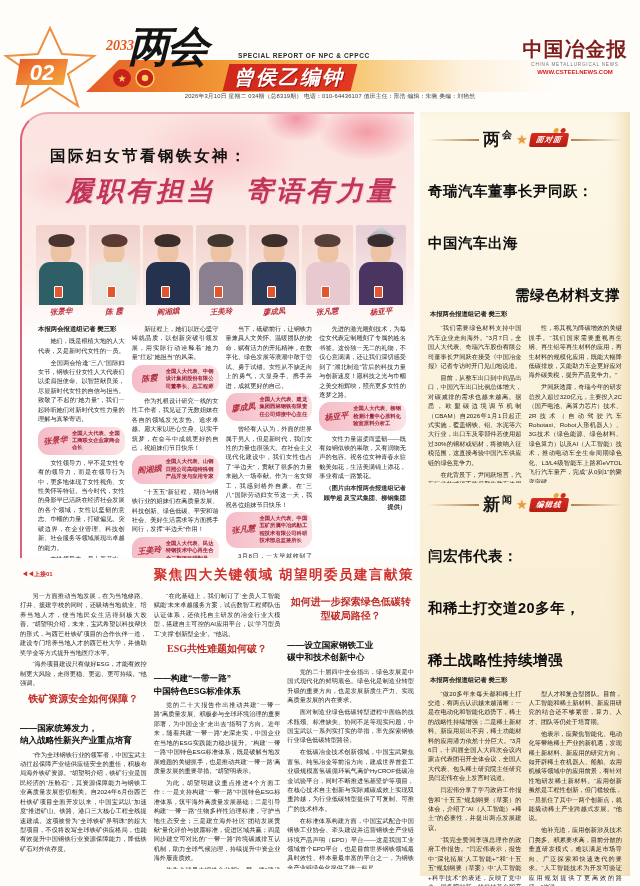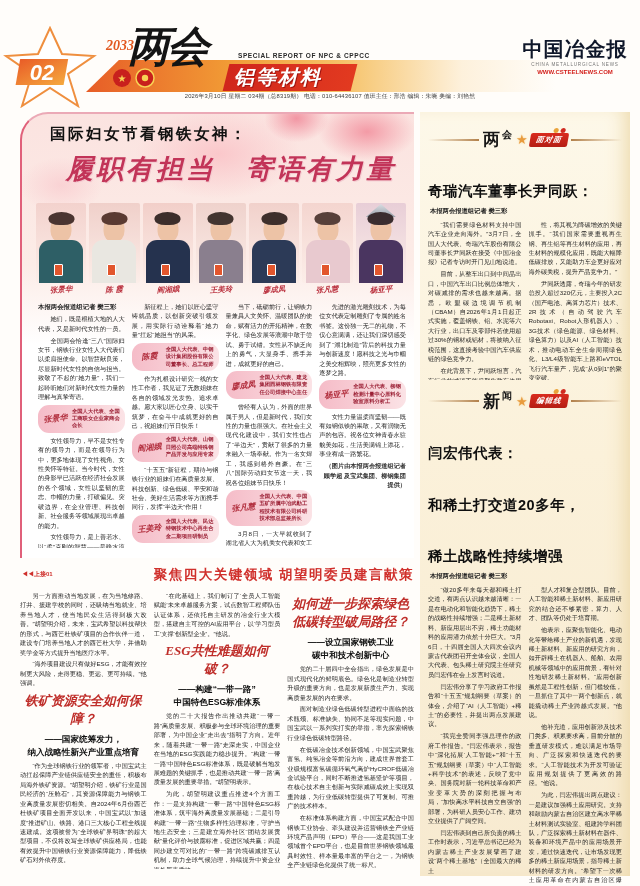--- a/index.html
+++ b/index.html
@@ -19,40 +19,40 @@
           font-weight:bold;font-size:14px;color:#e2581f;}
   .hdr-lianghui{position:absolute;left:128px;top:26px;font-family:"Liberation Serif",serif;font-weight:900;
           font-style:italic;font-size:42px;color:#141414;letter-spacing:-3px;line-height:1;}
   .hdr-en{position:absolute;left:238px;top:52px;font-size:6.5px;font-weight:bold;color:#2a2a2a;letter-spacing:.6px;}
   .hdr-sub{position:absolute;left:234px;top:64px;font-size:20px;font-weight:900;font-style:italic;color:#fff;
           letter-spacing:2px;text-shadow:1px 1px 0 #a01510;}
   .emblems{position:absolute;left:112px;top:68px;display:flex;gap:3px;}
   .emb{width:20px;height:20px;}
   .dateline{position:absolute;left:140px;top:92px;width:380px;text-align:center;font-size:5.8px;color:#3a3a3a;letter-spacing:.2px;}
   .masthead{position:absolute;left:518px;top:38px;width:114px;text-align:center;}
-  .mast-cn{font-family:"Liberation Serif",serif;font-weight:900;font-size:20px;color:#0f172a;letter-spacing:1px;line-height:1.1;}
+  .mast-cn{font-family:"Liberation Serif",serif;font-weight:900;font-size:20px;color:#7f1d1d;letter-spacing:1px;line-height:1.1;}
   .mast-en{font-size:4.6px;color:#777;letter-spacing:.8px;margin-top:2px;}
   .mast-web{font-size:6px;font-weight:bold;color:#d31f1b;margin-top:2px;}
 
   
   .main-left{position:absolute;left:20px;top:112px;width:394px;height:764px;}
   .sidebar{position:absolute;left:420px;top:112px;width:210px;height:764px;padding:6px 8px 0 8px;
            background:linear-gradient(180deg,#fdf8e9 0%,#fbf1da 45%,#f7ead0 100%);
            box-shadow:inset -14px 0 20px -10px #ecd8a9;}
 
   
   .feature-box{position:relative;width:100%;height:446px;border-left:2px solid #e0607a;border-top:2px solid #eba9b6;
       border-top-left-radius:28px;padding:10px 6px 0 10px;overflow:hidden;
       background:
         radial-gradient(70px 42px at 88% 4%, rgba(242,142,156,.85) 0%, rgba(242,142,156,0) 70%),
         radial-gradient(46px 34px at 70% 1%, rgba(238,118,138,.7) 0%, rgba(238,118,138,0) 70%),
         radial-gradient(110px 60px at 50% 9%, rgba(250,196,200,.9) 0%, rgba(250,196,200,0) 75%),
         radial-gradient(60px 40px at 10% 16%, rgba(249,205,208,.8) 0%, rgba(249,205,208,0) 70%),
         linear-gradient(180deg,#fbe3e0 0%,#fcece7 34%,#ffffff 52%);}
-  .kicker{margin:0 0 0 18px;font-size:15.5px;font-weight:900;color:#111;letter-spacing:2.5px;}
+  .kicker{margin:22px 0 0 18px;font-size:15.5px;font-weight:900;color:#111;letter-spacing:2.5px;}
   .feature-headline{margin:6px 0 16px 34px;font-family:"Liberation Serif",serif;font-style:italic;font-weight:900;
       font-size:27px;color:#c23458;letter-spacing:3px;text-shadow:1px 1px 0 #f3c9cf;}
   .photos{display:flex;gap:3px;margin:10px 2px 0 4px;}
   .ph-wrap{flex:1;}
   .photo{position:relative;width:100%;height:80px;border-radius:2px;overflow:hidden;
          background:linear-gradient(180deg,var(--bg) 0%,#fceee9 100%);}
   .ph-hat{display:var(--hat,none);position:absolute;top:1px;left:50%;transform:translateX(-50%);width:30px;height:13px;
          background:linear-gradient(#d9dde2,#98a0aa);clip-path:polygon(50% 0,100% 100%,0 100%);}
   .ph-head{position:absolute;left:50%;top:13px;transform:translateX(-50%);width:21px;height:26px;background:#edc3a6;
          border-radius:48% 48% 42% 42%;}
@@ -73,23 +73,23 @@
   .para{margin:0 0 2.5px;font-size:6.2px;line-height:1.52;text-align:justify;color:#1f1f1f;text-indent:2em;}
   .blk .badge,.blk .qh{display:none;}
   .blk.byline .para{font-weight:bold;font-size:6.4px;text-indent:0;}
   .blk.credit .para{font-weight:bold;text-indent:0;text-align:right;color:#333;}
   .blk.badge .badge{display:flex;align-items:center;gap:4px;margin:3px 0 3px;padding:3px 5px;
        background:linear-gradient(90deg,#f5bcc8,#f9d6db 70%,#fbe3e6);border-radius:11px;}
   .sig{flex:0 0 25px;font-family:"DejaVu Serif",serif;font-style:italic;font-weight:bold;font-size:8px;color:#b22f3e;
        transform:rotate(-6deg);text-align:center;}
   .badge-title{font-size:5.3px;font-weight:bold;color:#9c2136;line-height:1.4;text-align:left;}
   .blk.qhead .qh{display:block;margin:4px 0 3px;}
-  .qh-q{font-family:"Liberation Serif",serif;font-style:italic;font-weight:bold;font-size:13px;color:#bf2e2a;
+  .qh-q{font-family:"Liberation Serif",serif;font-weight:bold;font-size:10px;color:#bf2e2a;
        text-align:center;line-height:1.4;}
-  .qh-a{font-weight:900;font-size:8.6px;color:#111;text-align:center;line-height:1.45;white-space:pre-line;margin-top:5px;}
+  .qh-a{font-weight:900;font-size:8.6px;color:#111;line-height:1.45;white-space:pre-line;margin-top:16px;}
 
   
   .bottom-section{position:relative;width:100%;height:316px;padding-top:6px;}
   .jump-mark{position:absolute;left:2px;top:12px;font-size:6px;font-weight:bold;color:#cf2f2b;}
   .bottom-headline{margin:2px 0 4px;text-align:right;font-size:13.5px;font-weight:900;color:#d0302c;letter-spacing:1.5px;}
   .b-cols{margin-top:7px;}
   .b-cols .col{flex:1;height:278px;overflow:hidden;}
 
   
   .sb-art{position:relative;}
@@ -137,21 +137,21 @@
         <circle cx="10" cy="10" r="9" fill="#c8201d"></circle>
         <text x="10" y="14" text-anchor="middle" font-size="10" fill="#f7d354">★</text>
       </svg>
       <svg class="emb" viewBox="0 0 20 20">
         <circle cx="10" cy="10" r="9" fill="#c8201d" stroke="#f7d354" stroke-width="1.5"></circle>
         <circle cx="10" cy="10" r="3.2" fill="#f7d354"></circle>
       </svg>
     </span>
     <span class="hdr-lianghui">两会</span>
     <span class="hdr-en">SPECIAL REPORT  OF NPC &amp; CPPCC</span>
-    <span class="hdr-sub">铝等材料</span>
+    <span class="hdr-sub">曾侯乙编钟</span>
     <div class="dateline">2026年3月10日 星期二 034期（总8319期） 电话：010-64436107 值班主任：邢浩 编辑：朱晓 美编：刘艳然</div>
     <div class="masthead">
       <div class="mast-cn">中国冶金报</div>
       <div class="mast-en">CHINA METALLURGICAL NEWS</div>
       <div class="mast-web">WWW.CSTEELNEWS.COM</div>
     </div>
   </header>
 
   <section class="main-left">
 
@@ -466,20 +466,22 @@
           <i class="bl"></i>
           <span class="cb-big">两</span>
           <span class="cb-small">会</span>
           <span class="cb-star">★</span>
           <span class="cb-pill">面对面</span>
           <i class="br"></i>
         </div>
         <h3 class="sb-headline">
 
         <div class="hl">奇瑞汽车董事长尹同跃：</div>
+          <div class="hl">中国汽车出海</div>
+          <div class="hl right">需绿色材料支撑</div>
         </h3>
         <div class="sb-byline">本报两会报道组记者 樊三彩</div>
         <div class="cols sb-cols">
 
         <div class="col">
               <div class="blocks">
 
               <div class="blk p">
 
                     <p class="para">“我们需要绿色材料支持中国汽车企业走向海外。”3月7日，全国人大代表、奇瑞汽车股份有限公司董事长尹同跃在接受《中国冶金报》记者专访时开门见山地说道。</p>

